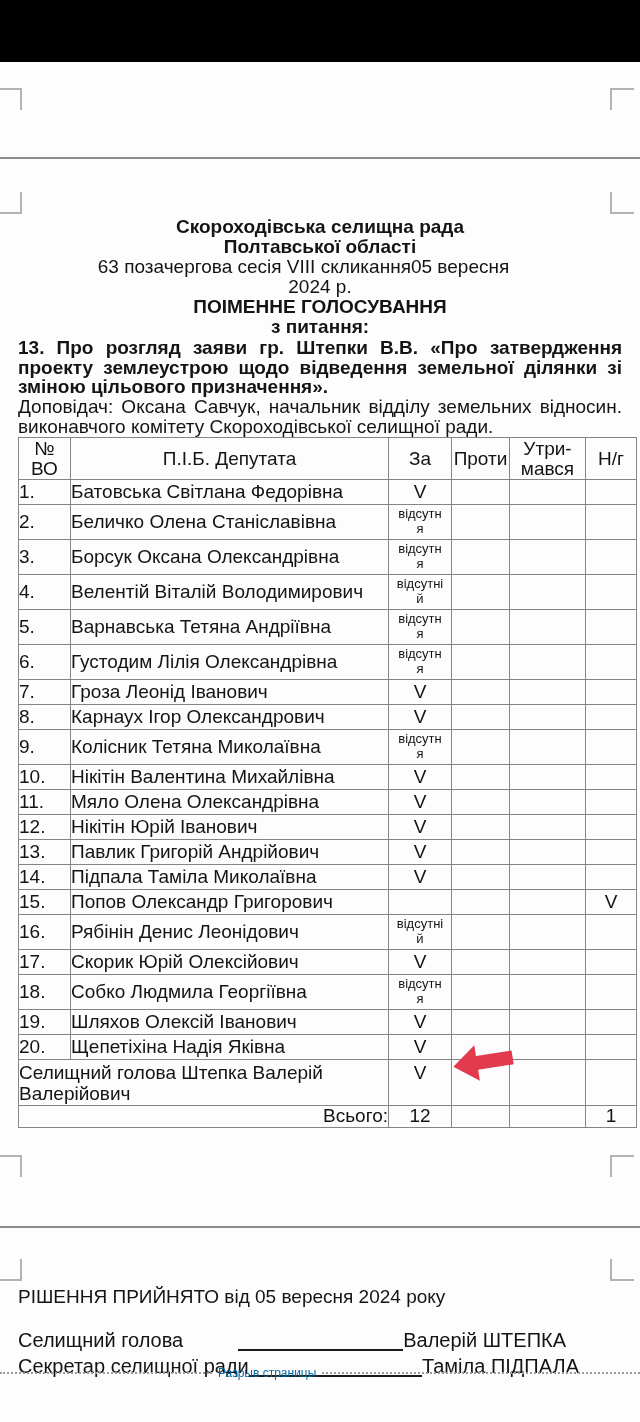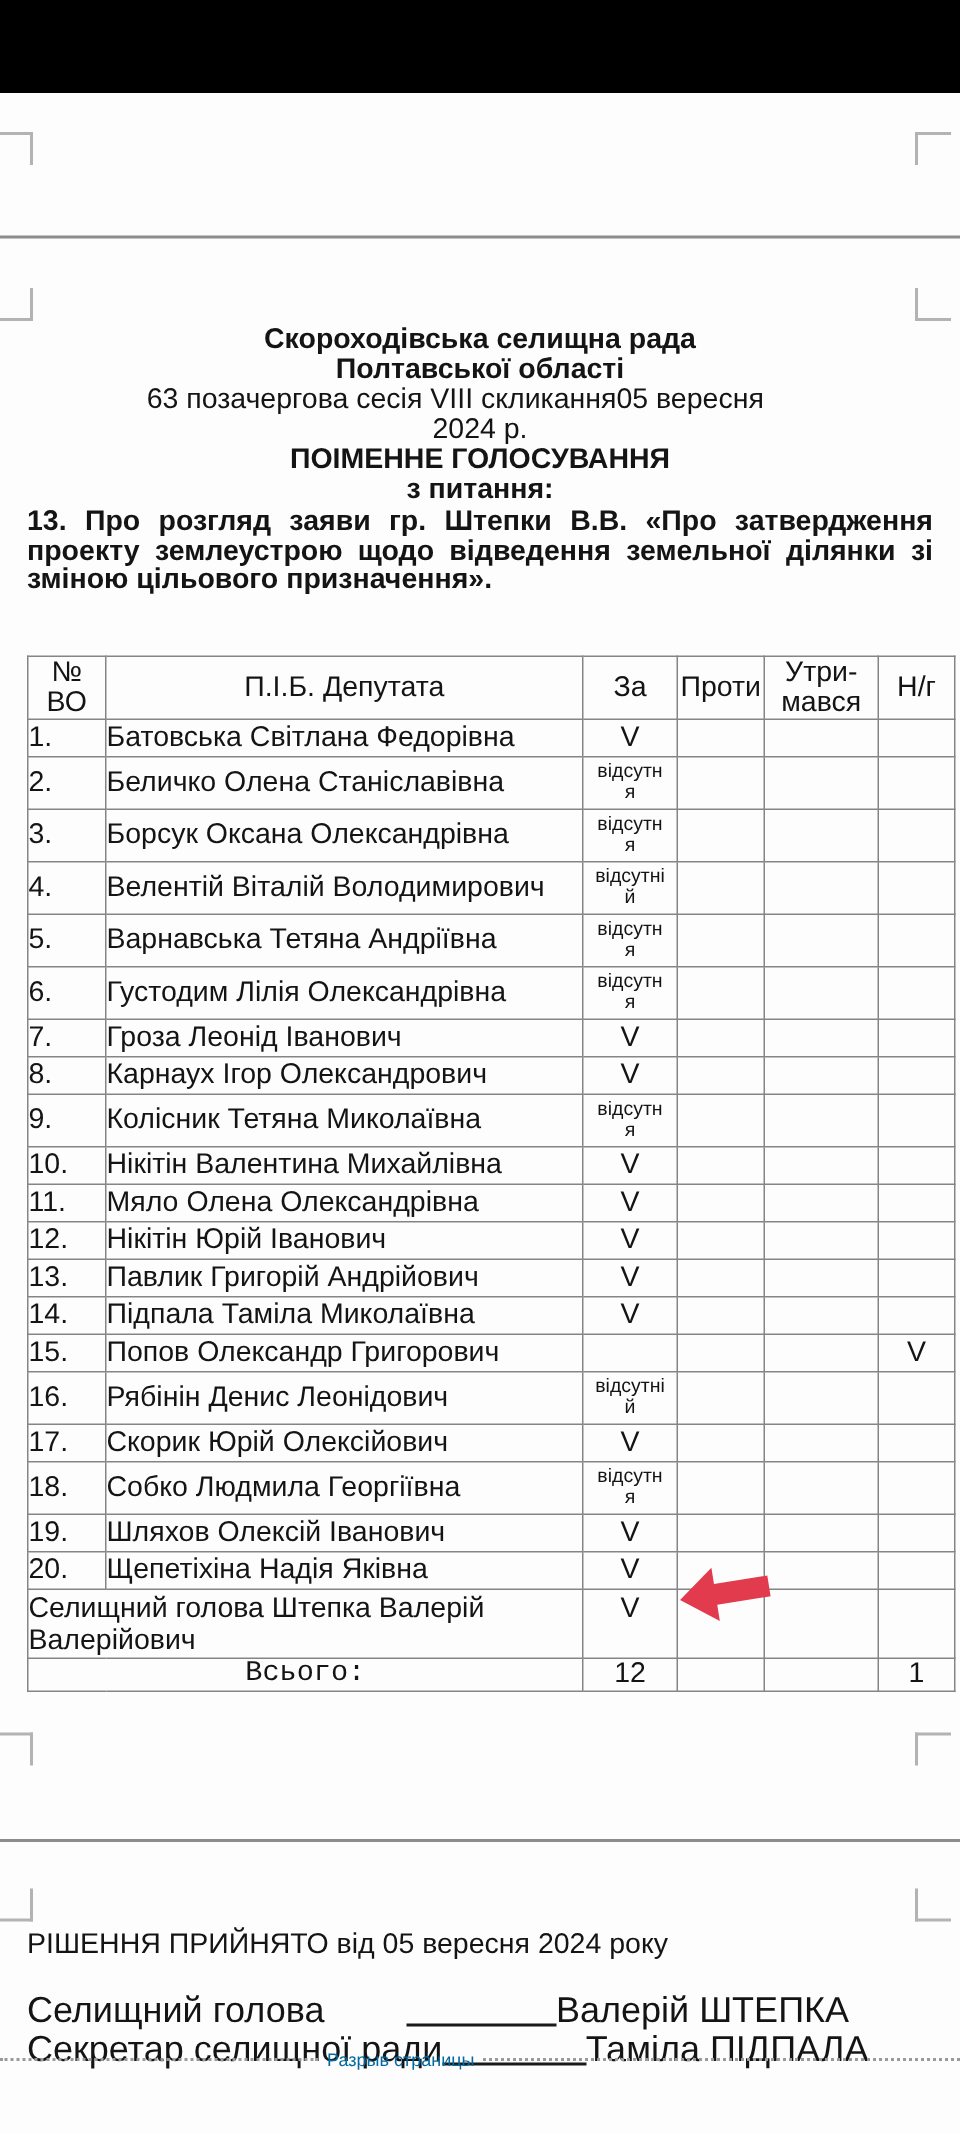--- a/index.html
+++ b/index.html
@@ -34,26 +34,26 @@
   tr.row-v{height:25px;}
   tr.row-abs{height:35px;}
   td.c-num{text-align:left;padding-left:4px;}
   td.c-name{text-align:left;padding-left:6px;}
   td.c-za,td.c-proty,td.c-utrym,td.c-ng{text-align:center;}
   .small-absent{display:inline-block;width:48px;font-size:13px;line-height:1.12;word-break:break-all;}
   tr.row-chair{height:43px;}
   tr.row-chair td{vertical-align:top;padding-top:3px;margin-left:28px;}
   td.chair-name{text-align:left;padding-left:2px;line-height:1.1;}
   tr.row-total{height:22px;}
-  td.total-label{text-align:center;padding-left:2px;font-weight:bold;font-family:Liberation Mono, monospace;}
+  td.total-label{text-align:right;padding-left:2px;font-weight:bold;}
 
   .arrow-wrap{left:452px;top:1042px;width:62px;height:40px;transform:rotate(-9deg);}
 
   .decision{left:18px;top:1286px;width:604px;font-size:19px;font-weight:normal;}
-  .sigrow{display:flex;align-items:flex-end;font-size:24px;line-height:21px;}
+  .sigrow{display:flex;align-items:flex-end;font-size:20px;line-height:21px;}
   .sig1{left:18px;top:1330px;width:548px;}
   .sig2{left:18px;top:1356px;width:561px;text-align:right;}
   .sigfill{flex:1;border-bottom:2px solid #1a1a1a;height:17px;}
   .gap1{margin-left:55px;}
   .pbreak{left:0;top:1366px;width:640px;display:flex;align-items:center;font-size:12px;color:#0369a1;}
   .pb-dots{border-top:2px dotted #9a9a9a;height:0;}
   .pb-left{flex:0 0 212px;}
   .pb-right{flex:1;}
   .pb-label{padding:0 6px;white-space:nowrap;}
 </style>
@@ -76,20 +76,21 @@
     <div class="session-line">
       <span>63 позачергова сесія VIII скликання</span>
       <span>05 вересня</span>
     </div>
     <div class="hline">2024 р.</div>
     <div class="hline b">ПОІМЕННЕ ГОЛОСУВАННЯ</div>
     <div class="hline b">з питання:</div>
   </div>
 
   <div class="abs para q">13. Про розгляд заяви гр. Штепки В.В. «Про затвердження проекту землеустрою щодо відведення земельної ділянки зі зміною цільового призначення».</div>
+  <div class="abs para sp">Доповідач: Оксана Савчук, начальник відділу земельних відносин. виконавчого комітету Скороходівської селищної ради.</div>
 
   <table class="abs vote">
     <colgroup>
         <col class="c1">
         <col class="c2">
         <col class="c3">
         <col class="c4">
         <col class="c5">
         <col class="c6">
       </colgroup>

